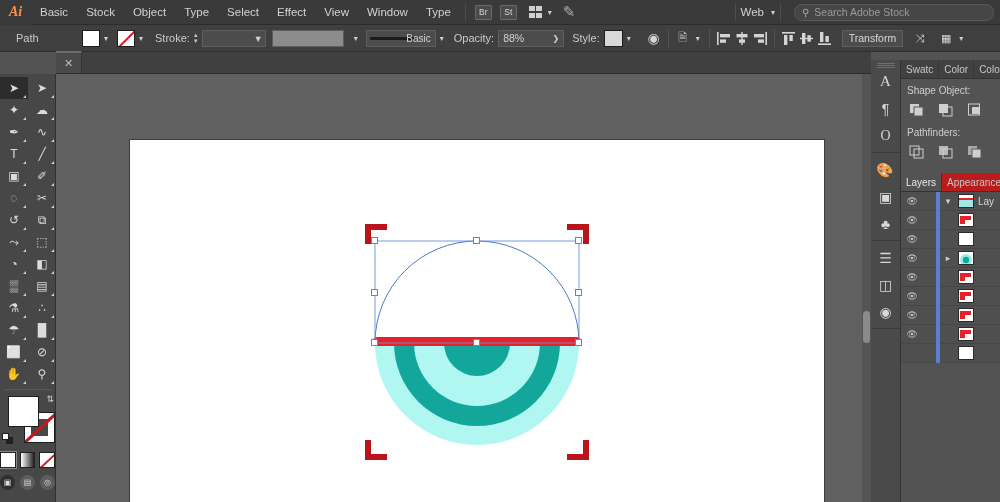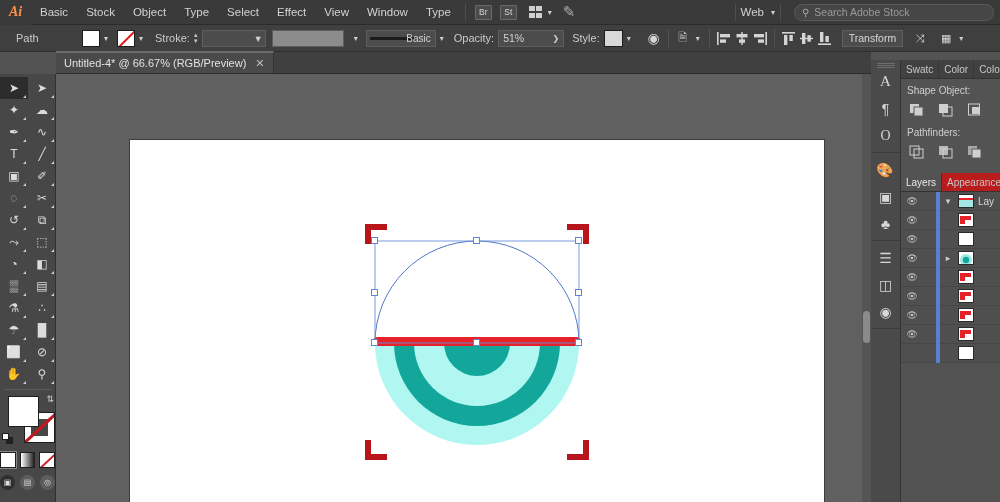--- a/index.html
+++ b/index.html
@@ -295,21 +295,21 @@
     <div style="width:4px"></div>
     <div class="brush-field">
       <span class="brush-line"></span>
       <span class="brush-name">Basic</span>
     </div>
     <div class="mini-chev">▾</div>
     <div style="width:6px"></div>
     <div class="cb-label">Opacity:</div>
     <div style="width:4px"></div>
     <div class="opacity-field">
-      <span>51%</span>
+      <span>88%</span>
       <span style="font-size:8px">❯</span>
     </div>
     <div style="width:8px"></div>
     <div class="cb-label">Style:</div>
     <div style="width:4px"></div>
     <div class="style-swatch"></div>
     <div class="mini-chev">▾</div>
     <div style="width:10px"></div>
     <div class="icon-btn" style="font-size:14px">◉</div>
     <div class="cb-sep"></div>
@@ -363,21 +363,20 @@
     <div class="transform-btn">Transform</div>
     <div style="width:8px"></div>
     <div class="icon-btn">⤨</div>
     <div style="width:8px"></div>
     <div class="icon-btn">▦</div>
     <div class="mini-chev">▾</div>
   </div>
 
   <div class="tabbar">
     <div class="doc-tab">
-      <span class="t-title">Untitled-4* @ 66.67% (RGB/Preview)</span>
       <span class="t-close">✕</span>
     </div>
   </div>
 
   <div class="toolbar">
     <div class="tool-grid" id="toolgrid">
         <div class="tool sel">➤<span class="corner"></span></div>
         <div class="tool">➤<span class="corner"></span></div>
         <div class="tool">✦<span class="corner"></span></div>
         <div class="tool">☁<span class="corner"></span></div>

